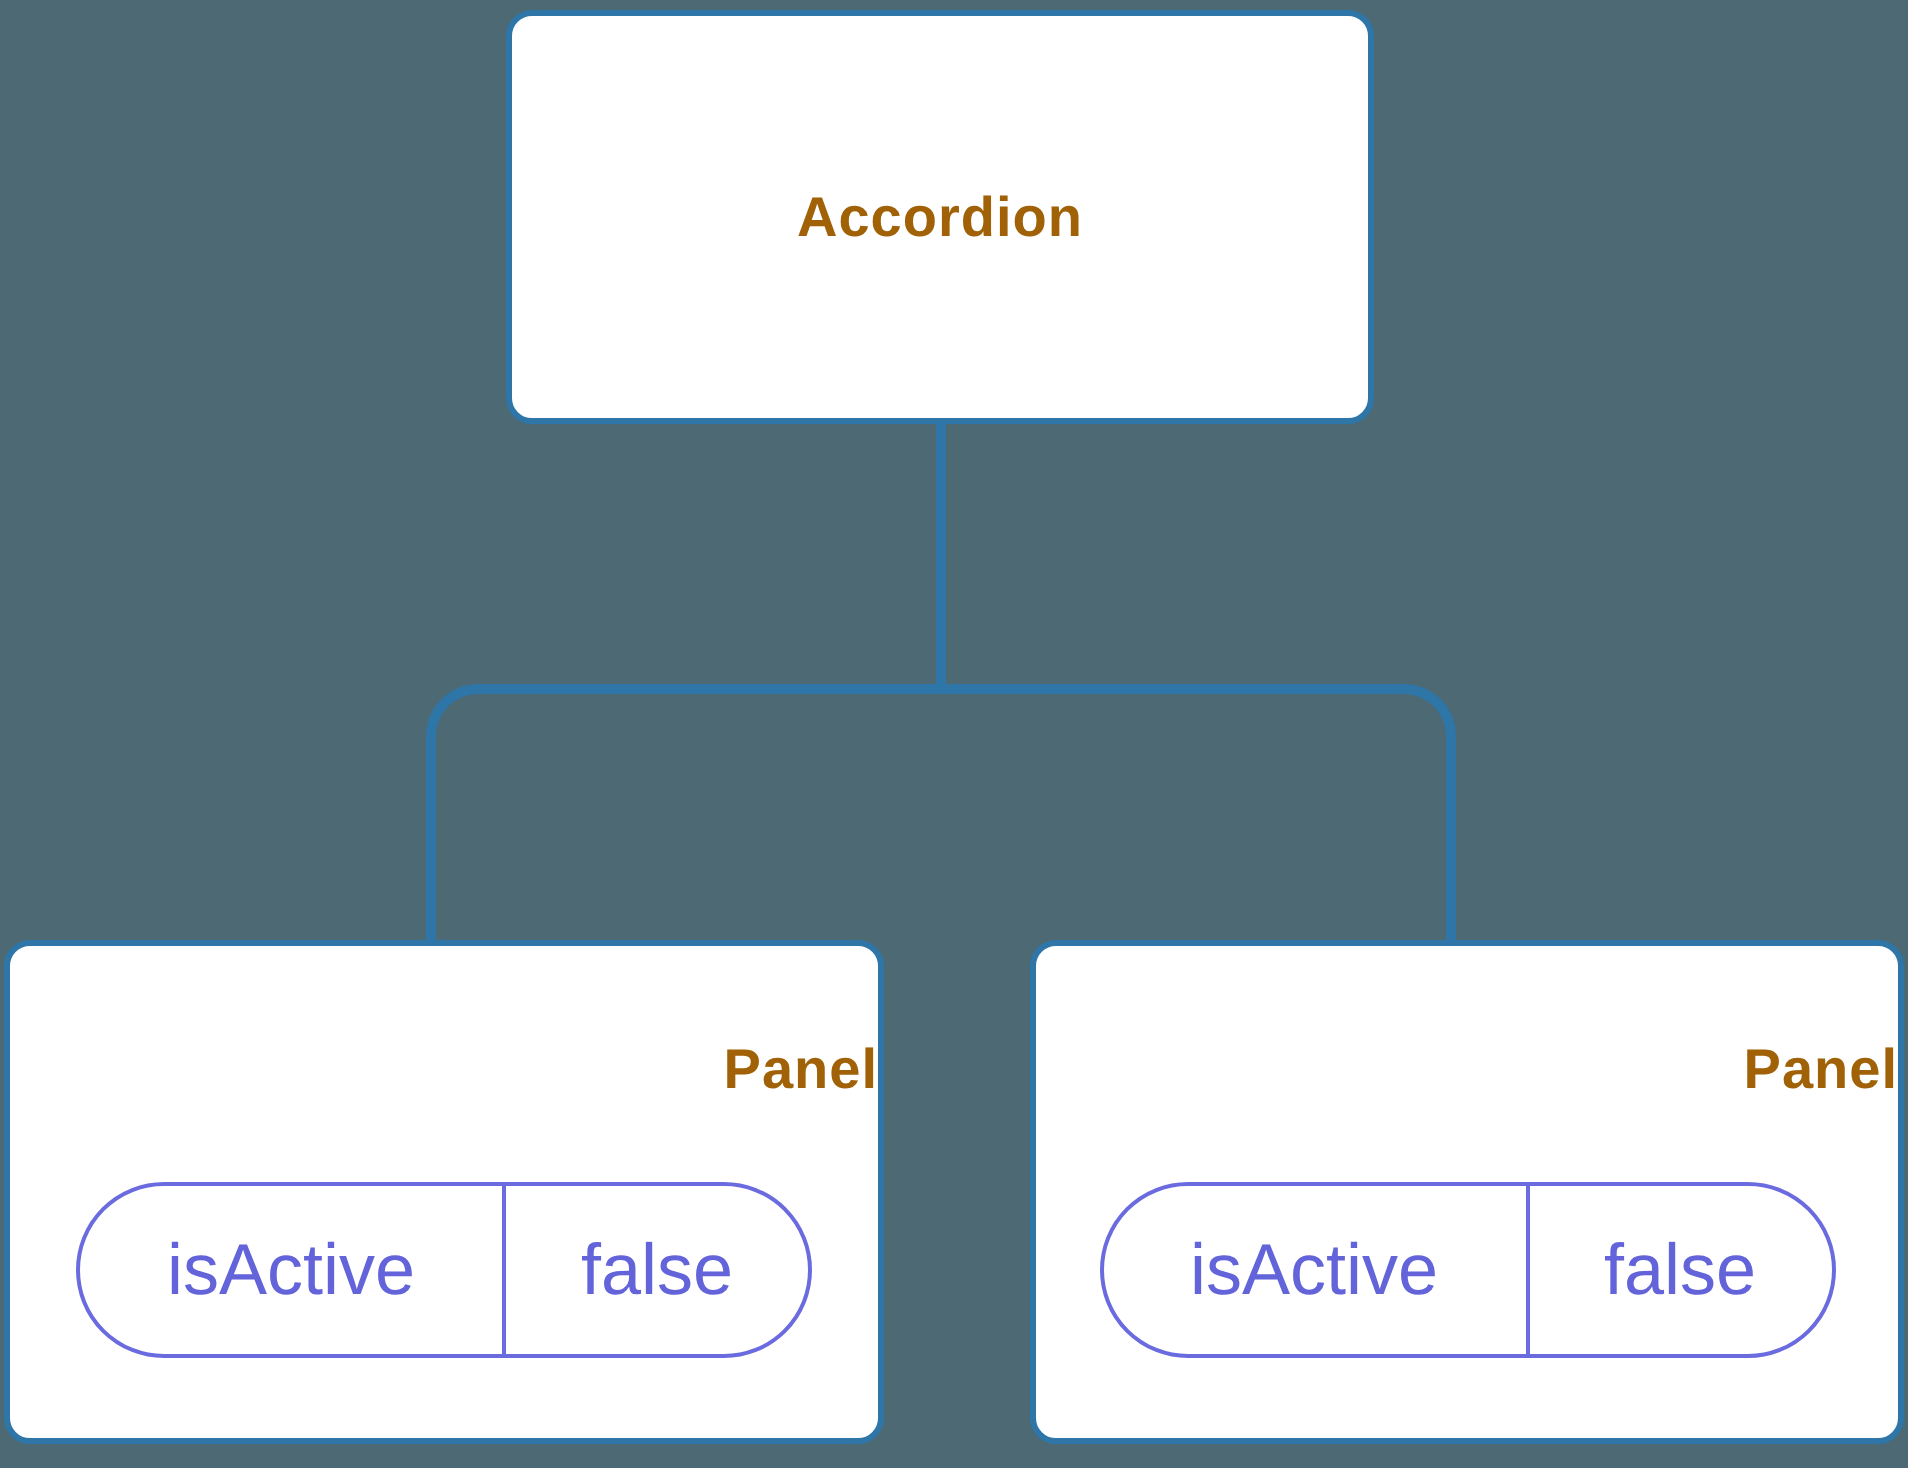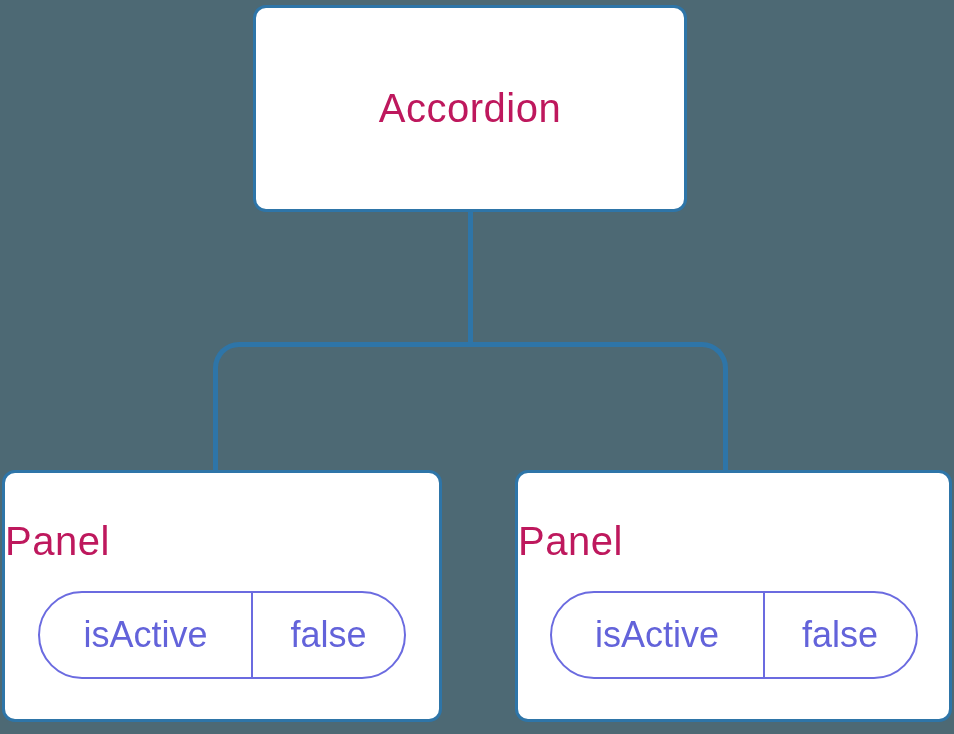--- a/index.html
+++ b/index.html
@@ -25,23 +25,23 @@
   .root-box {
     left: 253px;
     top: 5px;
     width: 434px;
     height: 207px;
     display: flex;
     align-items: center;
     justify-content: center;
   }
   .component-label {
-    color: #be185d;
-    font-size: 40px;
-    font-weight: 400;
+    color: #a16207;
+    font-size: 28px;
+    font-weight: 700;
     letter-spacing: 0.5px;
   }
   
   .connector-stem {
     position: absolute;
     left: 468px;
     top: 212px;
     width: 5px;
     height: 134px;
     background: #2e75a8;
@@ -65,21 +65,21 @@
     top: 470px;
     height: 252px;
   }
   .panel-left  { left: 2px;   width: 440px; }
   .panel-right { left: 515px; width: 437px; }
   .panel-title {
     position: absolute;
     top: 46px;
     left: 0;
     width: 100%;
-    text-align: left;
+    text-align: right;
   }
   .state-pill {
     position: absolute;
     box-sizing: border-box;
     top: 118px;
     left: 50%;
     transform: translateX(-50%);
     width: 368px;
     height: 88px;
     border: 2px solid #6b6be0;

